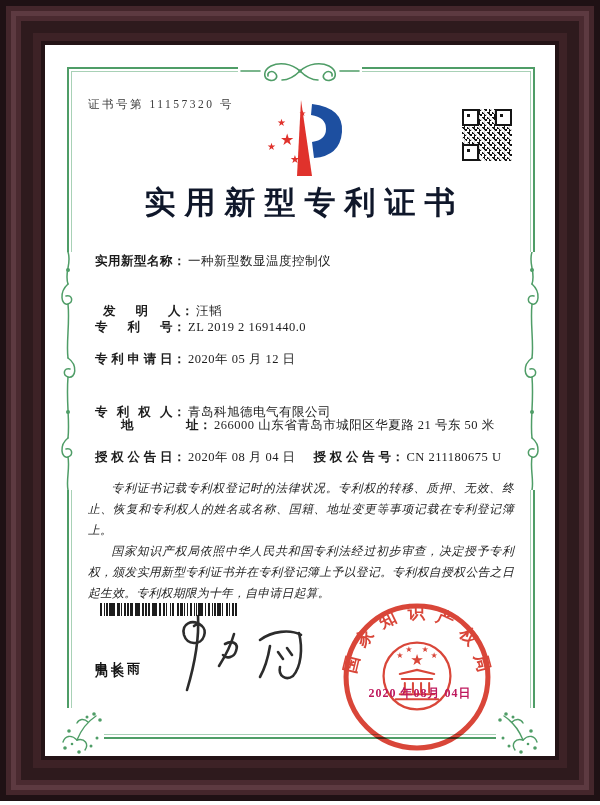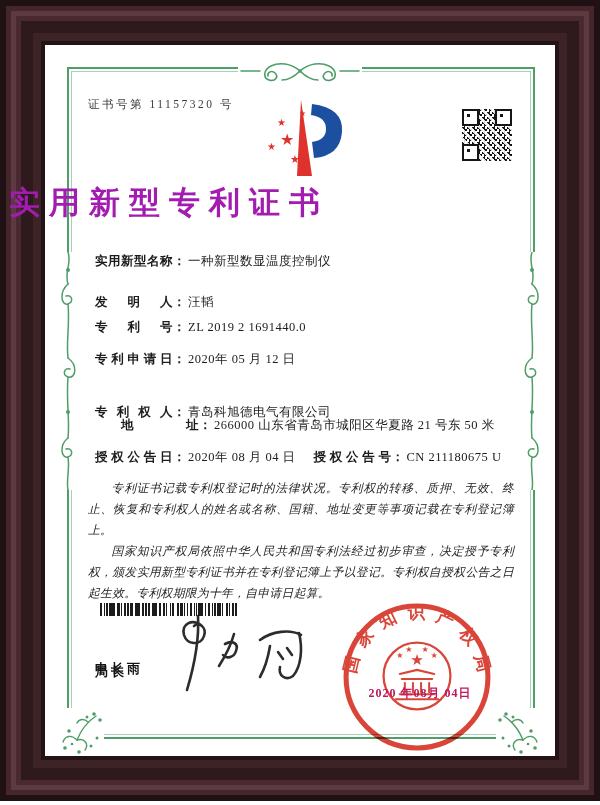--- a/index.html
+++ b/index.html
@@ -7,22 +7,22 @@
     box-shadow: inset 0 0 0 6px #1f1114, inset 0 0 0 11px #44262b, inset 0 0 0 16px #5d3a41,
                 inset 0 0 0 21px #4a2a30, inset 0 0 0 33px #2e1a1d, inset 0 0 0 41px #3d2226,
                 inset 0 0 0 45px #241316;}
   
   .gborder{position:absolute;left:67px;top:67px;width:464px;height:668px;border:2px solid #4f9d67;}
   .gborder-in{position:absolute;left:2px;top:2px;right:2px;bottom:2px;border:1px solid #a8d1b6;}
   .mask{position:absolute;background:#fff;}
   
   .certno{position:absolute;left:88px;top:97px;font:400 11.5px/15px "Liberation Serif","DejaVu Serif",serif;
     color:#3a3a3a;letter-spacing:2.5px;white-space:nowrap;}
-  .title{position:absolute;left:0;right:0;top:184px;text-align:left;
-    font:600 31px/38px "Liberation Serif","DejaVu Serif",serif;color:#a21caf;letter-spacing:9px;text-indent:9px;}
+  .title{position:absolute;left:0;right:0;top:184px;text-align:center;
+    font:600 31px/38px "Liberation Serif","DejaVu Serif",serif;color:#0f172a;letter-spacing:9px;text-indent:9px;}
   .row{position:absolute;left:95px;font:600 12.5px/16px "Liberation Serif","DejaVu Serif",serif;
     color:#1c1c1c;letter-spacing:.5px;white-space:nowrap;}
   .lbl{display:inline-block;width:78px;text-align:justify;text-align-last:justify;vertical-align:top;}
   .val{font-weight:400;margin-left:2px;}
   .grant2{display:inline-block;margin-left:18px;}
   .paras{position:absolute;left:88px;top:478px;width:426px;text-align:justify;
     font:italic 400 11.8px/21px "Liberation Serif","DejaVu Serif",serif;color:#242424;letter-spacing:.3px;}
   .paras p{margin:0;text-indent:2em;}
   .barcode{position:absolute;left:100px;top:603px;width:138px;height:13px;background-color:#fff;
     background-image:
@@ -167,21 +167,21 @@
     <div class="qf bl">
         <i></i>
       </div>
   </div>
 
   <div class="title">实用新型专利证书</div>
 
   <div class="row" style="top:253px;">
     <span class="lbl">实用新型名称</span><span>：</span><span class="val">一种新型数显温度控制仪</span>
   </div>
-  <div class="row" style="top:294px;">
+  <div class="row" style="top:303px;margin-left:8px;">
     <span class="lbl">发明人</span><span>：</span><span class="val">汪韬</span>
   </div>
   <div class="row" style="top:319px;">
     <span class="lbl">专利号</span><span>：</span><span class="val">ZL 2019 2 1691440.0</span>
   </div>
   <div class="row" style="top:351px;">
     <span class="lbl">专利申请日</span><span>：</span><span class="val">2020年 05 月 12 日</span>
   </div>
   <div class="row" style="top:404px;">
     <span class="lbl">专利权人</span><span>：</span><span class="val">青岛科旭德电气有限公司</span>

